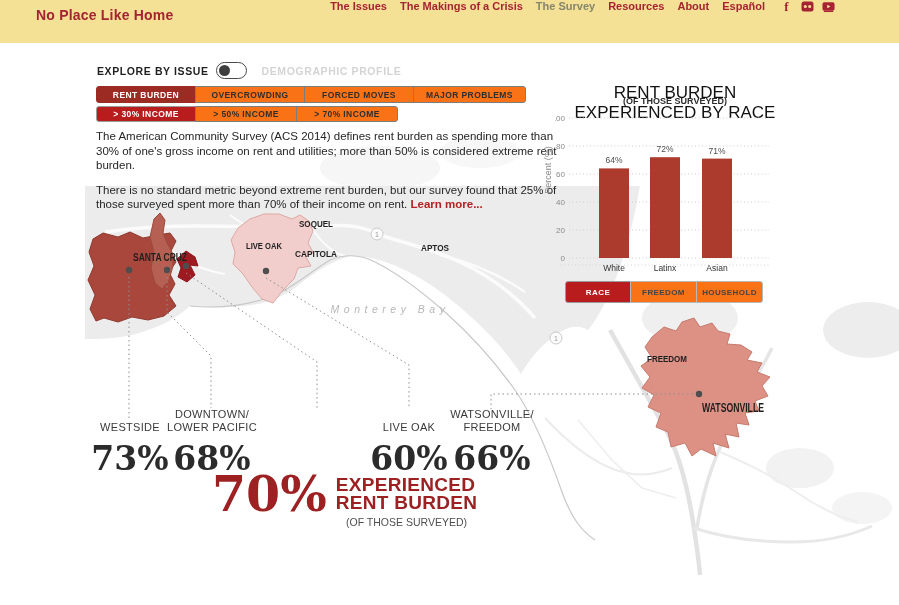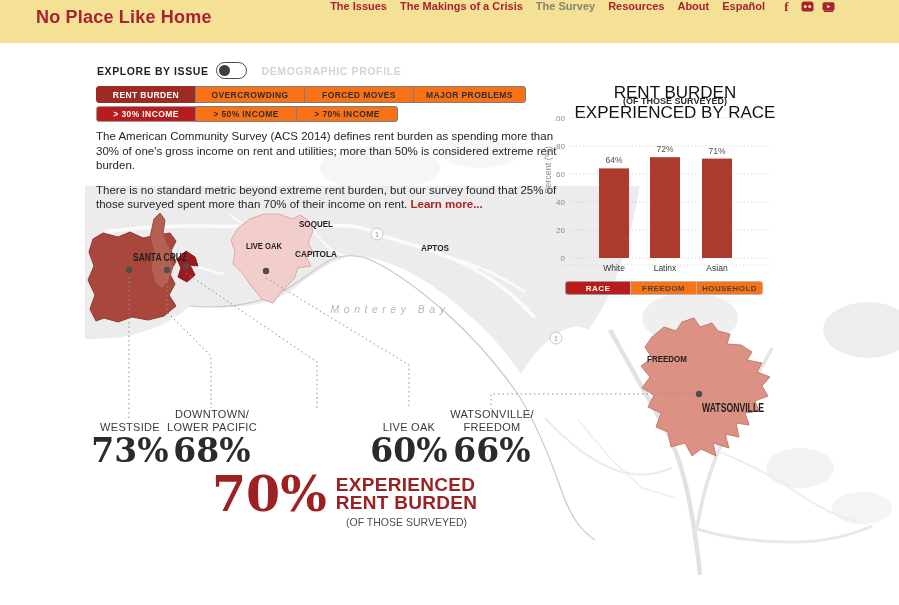--- a/index.html
+++ b/index.html
@@ -1,20 +1,20 @@
 <!DOCTYPE html>
 <html><head>
 <meta charset="utf-8">
 <style>
   html,body{margin:0;padding:0;background:#fff;}
   .page{position:relative;width:899px;height:605px;overflow:hidden;background:#fff;
         font-family:"Liberation Sans",sans-serif;}
   
   .header{position:absolute;left:0;top:0;width:899px;height:43px;background:#F4E195;z-index:5;}
-  .site-title{position:absolute;left:36px;top:7px;font-size:18px;font-weight:700;color:#A62334;letter-spacing:.2px;}
+  .site-title{position:absolute;left:36px;top:7px;font-size:14px;font-weight:700;color:#A62334;letter-spacing:.2px;}
   .nav{position:absolute;right:64px;top:0;height:43px;display:flex;align-items:flex-start;gap:13px;}
   .nav a{font-size:11px;color:#A62334;text-decoration:none;font-weight:700;white-space:nowrap;cursor:pointer;}
   .nav a.muted{color:#85856B;}
   .social{display:flex;align-items:center;gap:8px;margin-left:2px;}
   .social .ic{width:13px;height:13px;display:flex;align-items:center;justify-content:center;cursor:pointer;}
   .fb{font-family:"Liberation Serif",serif;font-weight:700;color:#A62334;font-size:13px;}
   
   .map-svg{position:absolute;left:0;top:0;z-index:0;}
   .map-svg text{font-family:"Liberation Sans",sans-serif;}
   .maplabel{font-weight:700;fill:#1f1f1f;}
@@ -38,27 +38,27 @@
   
   .description{position:absolute;left:96px;top:129px;width:470px;z-index:3;font-size:11.5px;line-height:14.5px;color:#262626;}
   .description p{margin:0 0 10px 0;}
   .learn-more{font-weight:700;color:#B32222;cursor:pointer;}
   
   .chart-title{position:absolute;left:555px;top:83px;width:240px;text-align:center;font-size:17px;font-weight:400;color:#111;z-index:3;}
   .chart-subtitle{position:absolute;left:555px;top:96px;width:240px;text-align:center;font-size:9px;font-weight:700;color:#2c2c2c;z-index:3;}
   .bars-svg{position:absolute;left:555px;top:106px;z-index:3;}
   .ylab{position:absolute;left:509px;top:164px;width:80px;height:12px;text-align:center;font-size:9px;color:#8a8a8a;
         transform:rotate(-90deg);z-index:3;}
-  .chart-tabs{left:565px;top:281px;height:14px;}
+  .chart-tabs{left:565px;top:281px;height:22px;}
   .chart-tabs .tab{font-size:8px;border-color:#b8b8b8;color:#444;}
   .chart-tabs .tab.active-gray{border-color:#9b9b9b;color:#fff;}
   
   .stat{position:absolute;top:406px;width:140px;text-align:center;z-index:3;}
   .stat-label{height:28px;display:flex;flex-direction:column;justify-content:flex-end;font-size:11px;line-height:13px;color:#3a3a3a;letter-spacing:.3px;}
-  .stat-value{margin-top:0;font-family:"DejaVu Serif",serif;font-weight:700;font-size:33px;color:#2b2b2b;line-height:34px;}
+  .stat-value{margin-top:8px;font-family:"DejaVu Serif",serif;font-weight:700;font-size:33px;color:#2b2b2b;line-height:34px;}
   
   .callout{position:absolute;left:212px;top:469px;display:flex;gap:9px;z-index:3;}
   .callout-value{font-family:"DejaVu Serif",serif;font-weight:700;font-size:49px;line-height:50px;color:#9D2123;}
   .callout-right{padding-top:7px;text-align:center;}
   .callout-line{font-size:19px;line-height:18px;font-weight:700;color:#9D2123;letter-spacing:.3px;text-align:left;}
   .callout-note{margin-top:4px;font-size:10.5px;color:#4f4f4f;}
 </style>
 </head>
 <body>
 

